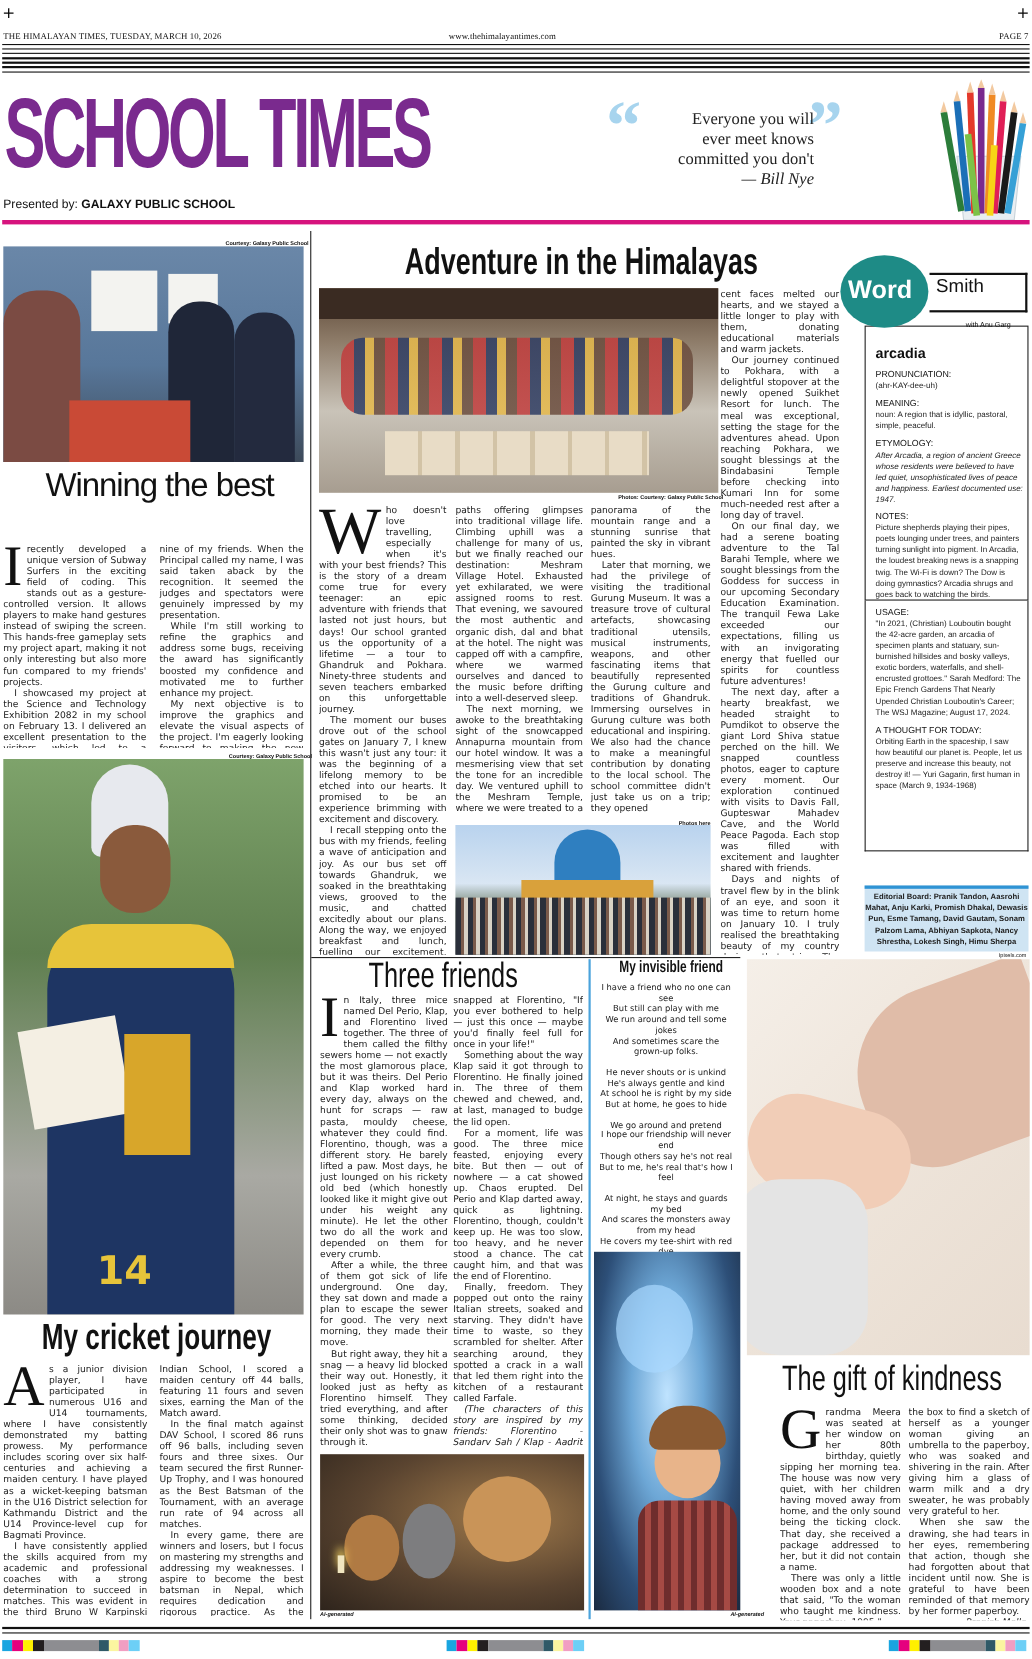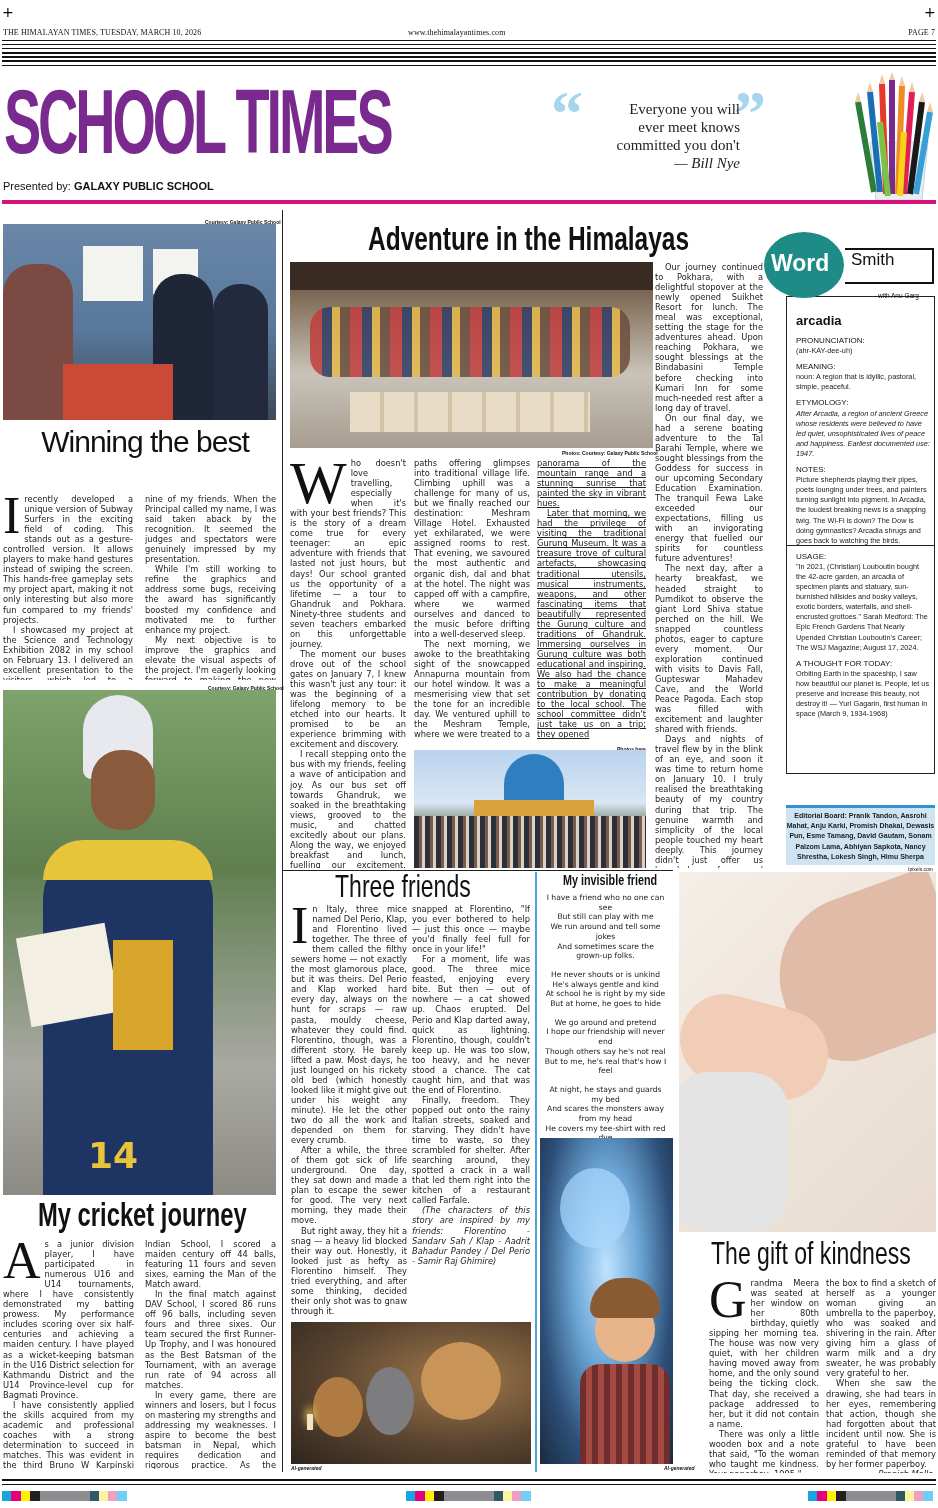--- a/index.html
+++ b/index.html
@@ -161,32 +161,33 @@
 <div class="col" style="left:290px;top:458px;width:116px;height:410px;">
   <p class="first"><span class="dropcap" style="font-size:60px;line-height:46px;">W</span><span>ho doesn't love travelling, especially when it's with your best friends? This is the story of a dream come true for every teenager: an epic adventure with friends that lasted not just hours, but days! Our school granted us the opportunity of a lifetime — a tour to Ghandruk and Pokhara. Ninety-three students and seven teachers embarked on this unforgettable journey.</span></p>
   <p>The moment our buses drove out of the school gates on January 7, I knew this wasn't just any tour: it was the beginning of a lifelong memory to be etched into our hearts. It promised to be an experience brimming with excitement and discovery.</p>
   <p>I recall stepping onto the bus with my friends, feeling a wave of anticipation and joy. As our bus set off towards Ghandruk, we soaked in the breathtaking views, grooved to the music, and chatted excitedly about our plans. Along the way, we enjoyed breakfast and lunch, fuelling our excitement. After nearly 12 hours, our bus finally stopped amidst the hills, and we had arrived in Ghandruk!</p>
 
 </div>
 <div class="col" style="left:414px;top:458px;width:116px;height:282px;">
   <p class="first">paths offering glimpses into traditional village life. Climbing uphill was a challenge for many of us, but we finally reached our destination: Meshram Village Hotel. Exhausted yet exhilarated, we were assigned rooms to rest. That evening, we savoured the most authentic and organic dish, dal and bhat at the hotel. The night was capped off with a campfire, where we warmed ourselves and danced to the music before drifting into a well-deserved sleep.</p>
   <p>The next morning, we awoke to the breathtaking sight of the snowcapped Annapurna mountain from our hotel window. It was a mesmerising view that set the tone for an incredible day. We ventured uphill to the Meshram Temple, where we were treated to a spectacular</p>
 </div>
-<div class="col" style="left:537px;top:458px;width:109px;height:282px;text-decoration:underline;">
+<div class="col" style="left:537px;top:458px;width:109px;height:282px;">
   <p class="first">panorama of the mountain range and a stunning sunrise that painted the sky in vibrant hues.</p>
   <p>Later that morning, we had the privilege of visiting the traditional Gurung Museum. It was a treasure trove of cultural artefacts, showcasing traditional utensils, musical instruments, weapons, and other fascinating items that beautifully represented the Gurung culture and traditions of Ghandruk. Immersing ourselves in Gurung culture was both educational and inspiring. We also had the chance to make a meaningful contribution by donating to the local school. The school committee didn't just take us on a trip; they opened</p>
 </div>
 <div class="credit" style="left:617px;top:746px;">Photos here</div>
 <div class="photo" style="left:414px;top:750px;width:232px;height:118px;background:linear-gradient(180deg,#b9d3ee 0%,#d9e6f3 45%,#6f7f6a 65%,#3d4548 100%);">
   <div class="abs" style="left:90px;top:4px;width:60px;height:60px;background:#2f7fc0;border-radius:30px 30px 4px 4px;"></div>
   <div class="abs" style="left:60px;top:50px;width:120px;height:18px;background:#d9a13b;"></div>
   <div class="abs" style="left:0;top:66px;width:232px;height:52px;background:repeating-linear-gradient(90deg,#2a2f3a 0 5px,#7a5a4a 5px 8px,#d9d2c5 8px 11px);"></div>
 </div>
 
 <div class="col" style="left:655px;top:262px;width:108px;height:606px;">
+  <p class="first">cent faces melted our hearts, and we stayed a little longer to play with them, donating educational materials and warm jackets.</p>
   <p>Our journey continued to Pokhara, with a delightful stopover at the newly opened Suikhet Resort for lunch. The meal was exceptional, setting the stage for the adventures ahead. Upon reaching Pokhara, we sought blessings at the Bindabasini Temple before checking into Kumari Inn for some much-needed rest after a long day of travel.</p>
   <p>On our final day, we had a serene boating adventure to the Tal Barahi Temple, where we sought blessings from the Goddess for success in our upcoming Secondary Education Examination. The tranquil Fewa Lake exceeded our expectations, filling us with an invigorating energy that fuelled our spirits for countless future adventures!</p>
   <p>The next day, after a hearty breakfast, we headed straight to Pumdikot to observe the giant Lord Shiva statue perched on the hill. We snapped countless photos, eager to capture every moment. Our exploration continued with visits to Davis Fall, Gupteswar Mahadev Cave, and the World Peace Pagoda. Each stop was filled with excitement and laughter shared with friends.</p>
   <p>Days and nights of travel flew by in the blink of an eye, and soon it was time to return home on January 10. I truly realised the breathtaking beauty of my country during that trip. The genuine warmth and simplicity of the local people touched my heart deeply. This journey didn't just offer us knowledge, fun, and unforgettable memories; it also strengthened the bonds among friends and teachers, creating connections that will last a lifetime!</p>
 
 </div>
 
 <div class="ws-box"></div>
 <div class="abs" style="left:764px;top:232px;width:80px;height:66px;border-radius:50%;background:#1e8b86;"></div>
 <div class="abs" style="left:845px;top:248px;width:89px;height:36px;border:2px solid #111;border-left:none;background:#fff;"></div>
@@ -220,20 +221,21 @@
 
 <div class="headline condensed" style="left:335px;top:868px;font-size:32px;line-height:36px;">Three friends</div>
 <div class="col" style="left:291px;top:904px;width:116px;height:412px;">
   <p class="first"><span class="dropcap">I</span><span>n Italy, three mice named Del Perio, Klap, and Florentino lived together. The three of them called the filthy sewers home — not exactly the most glamorous place, but it was theirs. Del Perio and Klap worked hard every day, always on the hunt for scraps — raw pasta, mouldy cheese, whatever they could find. Florentino, though, was a different story. He barely lifted a paw. Most days, he just lounged on his rickety old bed (which honestly looked like it might give out under his weight any minute). He let the other two do all the work and depended on them for every crumb.</span></p>
   <p>After a while, the three of them got sick of life underground. One day, they sat down and made a plan to escape the sewer for good. The very next morning, they made their move.</p>
   <p>But right away, they hit a snag — a heavy lid blocked their way out. Honestly, it looked just as hefty as Florentino himself. They tried everything, and after some thinking, decided their only shot was to gnaw through it.</p>
   <p>Del Perio and Klap got to work, gnawing day and night. Florentino, as usual, just lazed around. Klap's patience ran out fast. He</p>
 </div>
 <div class="col" style="left:412px;top:904px;width:118px;height:412px;">
   <p class="first">snapped at Florentino, "If you ever bothered to help — just this once — maybe you'd finally feel full for once in your life!"</p>
+  <p>Something about the way Klap said it got through to Florentino. He finally joined in. The three of them chewed and chewed, and, at last, managed to budge the lid open.</p>
   <p>For a moment, life was good. The three mice feasted, enjoying every bite. But then — out of nowhere — a cat showed up. Chaos erupted. Del Perio and Klap darted away, quick as lightning. Florentino, though, couldn't keep up. He was too slow, too heavy, and he never stood a chance. The cat caught him, and that was the end of Florentino.</p>
   <p>Finally, freedom. They popped out onto the rainy Italian streets, soaked and starving. They didn't have time to waste, so they scrambled for shelter. After searching around, they spotted a crack in a wall that led them right into the kitchen of a restaurant called Farfale.</p>
   <p style="font-style:italic;">(The characters of this story are inspired by my friends: Florentino - Sandarv Sah / Klap - Aadrit Bahadur Pandey / Del Perio - Samir Raj Ghimire)</p>
 
 </div>
 <div class="photo" style="left:291px;top:1322px;width:240px;height:142px;background:radial-gradient(ellipse at 70% 40%,#a07a4b 0%,#5a4430 55%,#2e241c 100%);">
   <div class="abs" style="left:22px;top:55px;width:50px;height:60px;background:#b07a43;border-radius:50%;"></div>
   <div class="abs" style="left:75px;top:45px;width:48px;height:68px;background:#7d7d7f;border-radius:50%;"></div>
   <div class="abs" style="left:130px;top:20px;width:80px;height:78px;background:#c99458;border-radius:50%;"></div>
   <div class="abs" style="left:16px;top:92px;width:6px;height:16px;background:#f1e6c0;box-shadow:0 -6px 8px #ffdd66;"></div>

